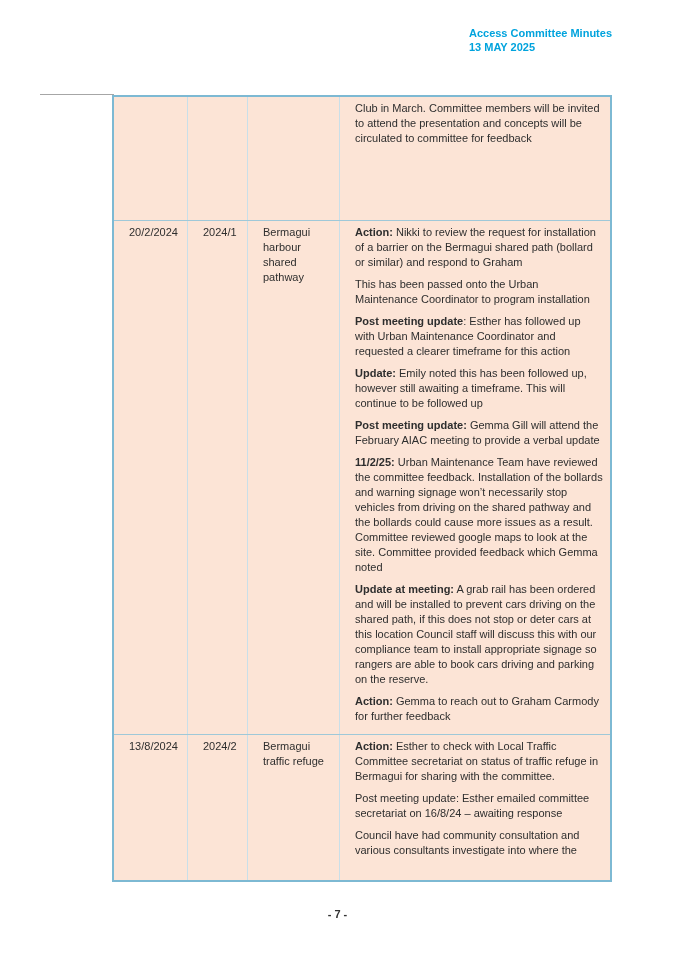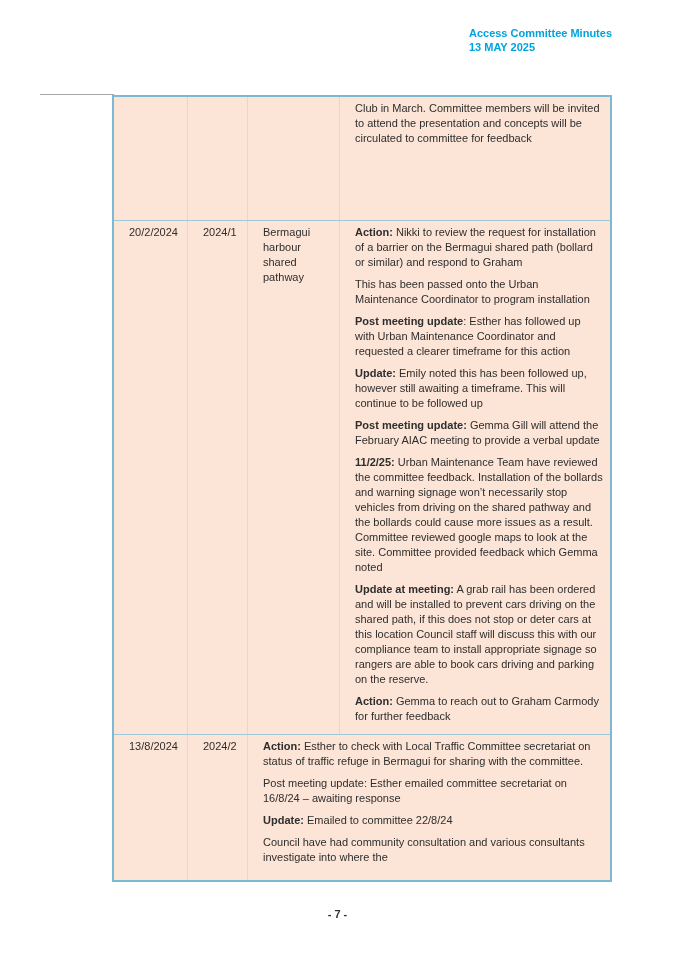--- a/index.html
+++ b/index.html
@@ -74,24 +74,24 @@
           <p><b>Update:</b> Emily noted this has been followed up, however still awaiting a timeframe. This will continue to be followed up</p>
           <p><b>Post meeting update:</b> Gemma Gill will attend the February AIAC meeting to provide a verbal update</p>
           <p><b>11/2/25:</b> Urban Maintenance Team have reviewed the committee feedback. Installation of the bollards and warning signage won’t necessarily stop vehicles from driving on the shared pathway and the bollards could cause more issues as a result. Committee reviewed google maps to look at the site. Committee provided feedback which Gemma noted</p>
           <p><b>Update at meeting:</b> A grab rail has been ordered and will be installed to prevent cars driving on the shared path, if this does not stop or deter cars at this location Council staff will discuss this with our compliance team to install appropriate signage so rangers are able to book cars driving and parking on the reserve.</p>
           <p><b>Action:</b> Gemma to reach out to Graham Carmody for further feedback</p>
         </div>
       </div>
       <div class="row row3">
         <div class="cell date">13/8/2024</div>
         <div class="cell item">2024/2</div>
+        <div class="cell topic">Bermagui traffic refuge</div>
         <div class="cell details">
           <p><b>Action:</b> Esther to check with Local Traffic Committee secretariat on status of traffic refuge in Bermagui for sharing with the committee.</p>
           <p>Post meeting update: Esther emailed committee secretariat on 16/8/24 – awaiting response</p>
-          <p><b>Update:</b> Emailed to committee 22/8/24</p>
           <p>Council have had community consultation and various consultants investigate into where the</p>
         </div>
       </div>
     </div>
 
   <div class="doc-footer">- 7 -</div>
 
 </div>
 
 </body></html>

